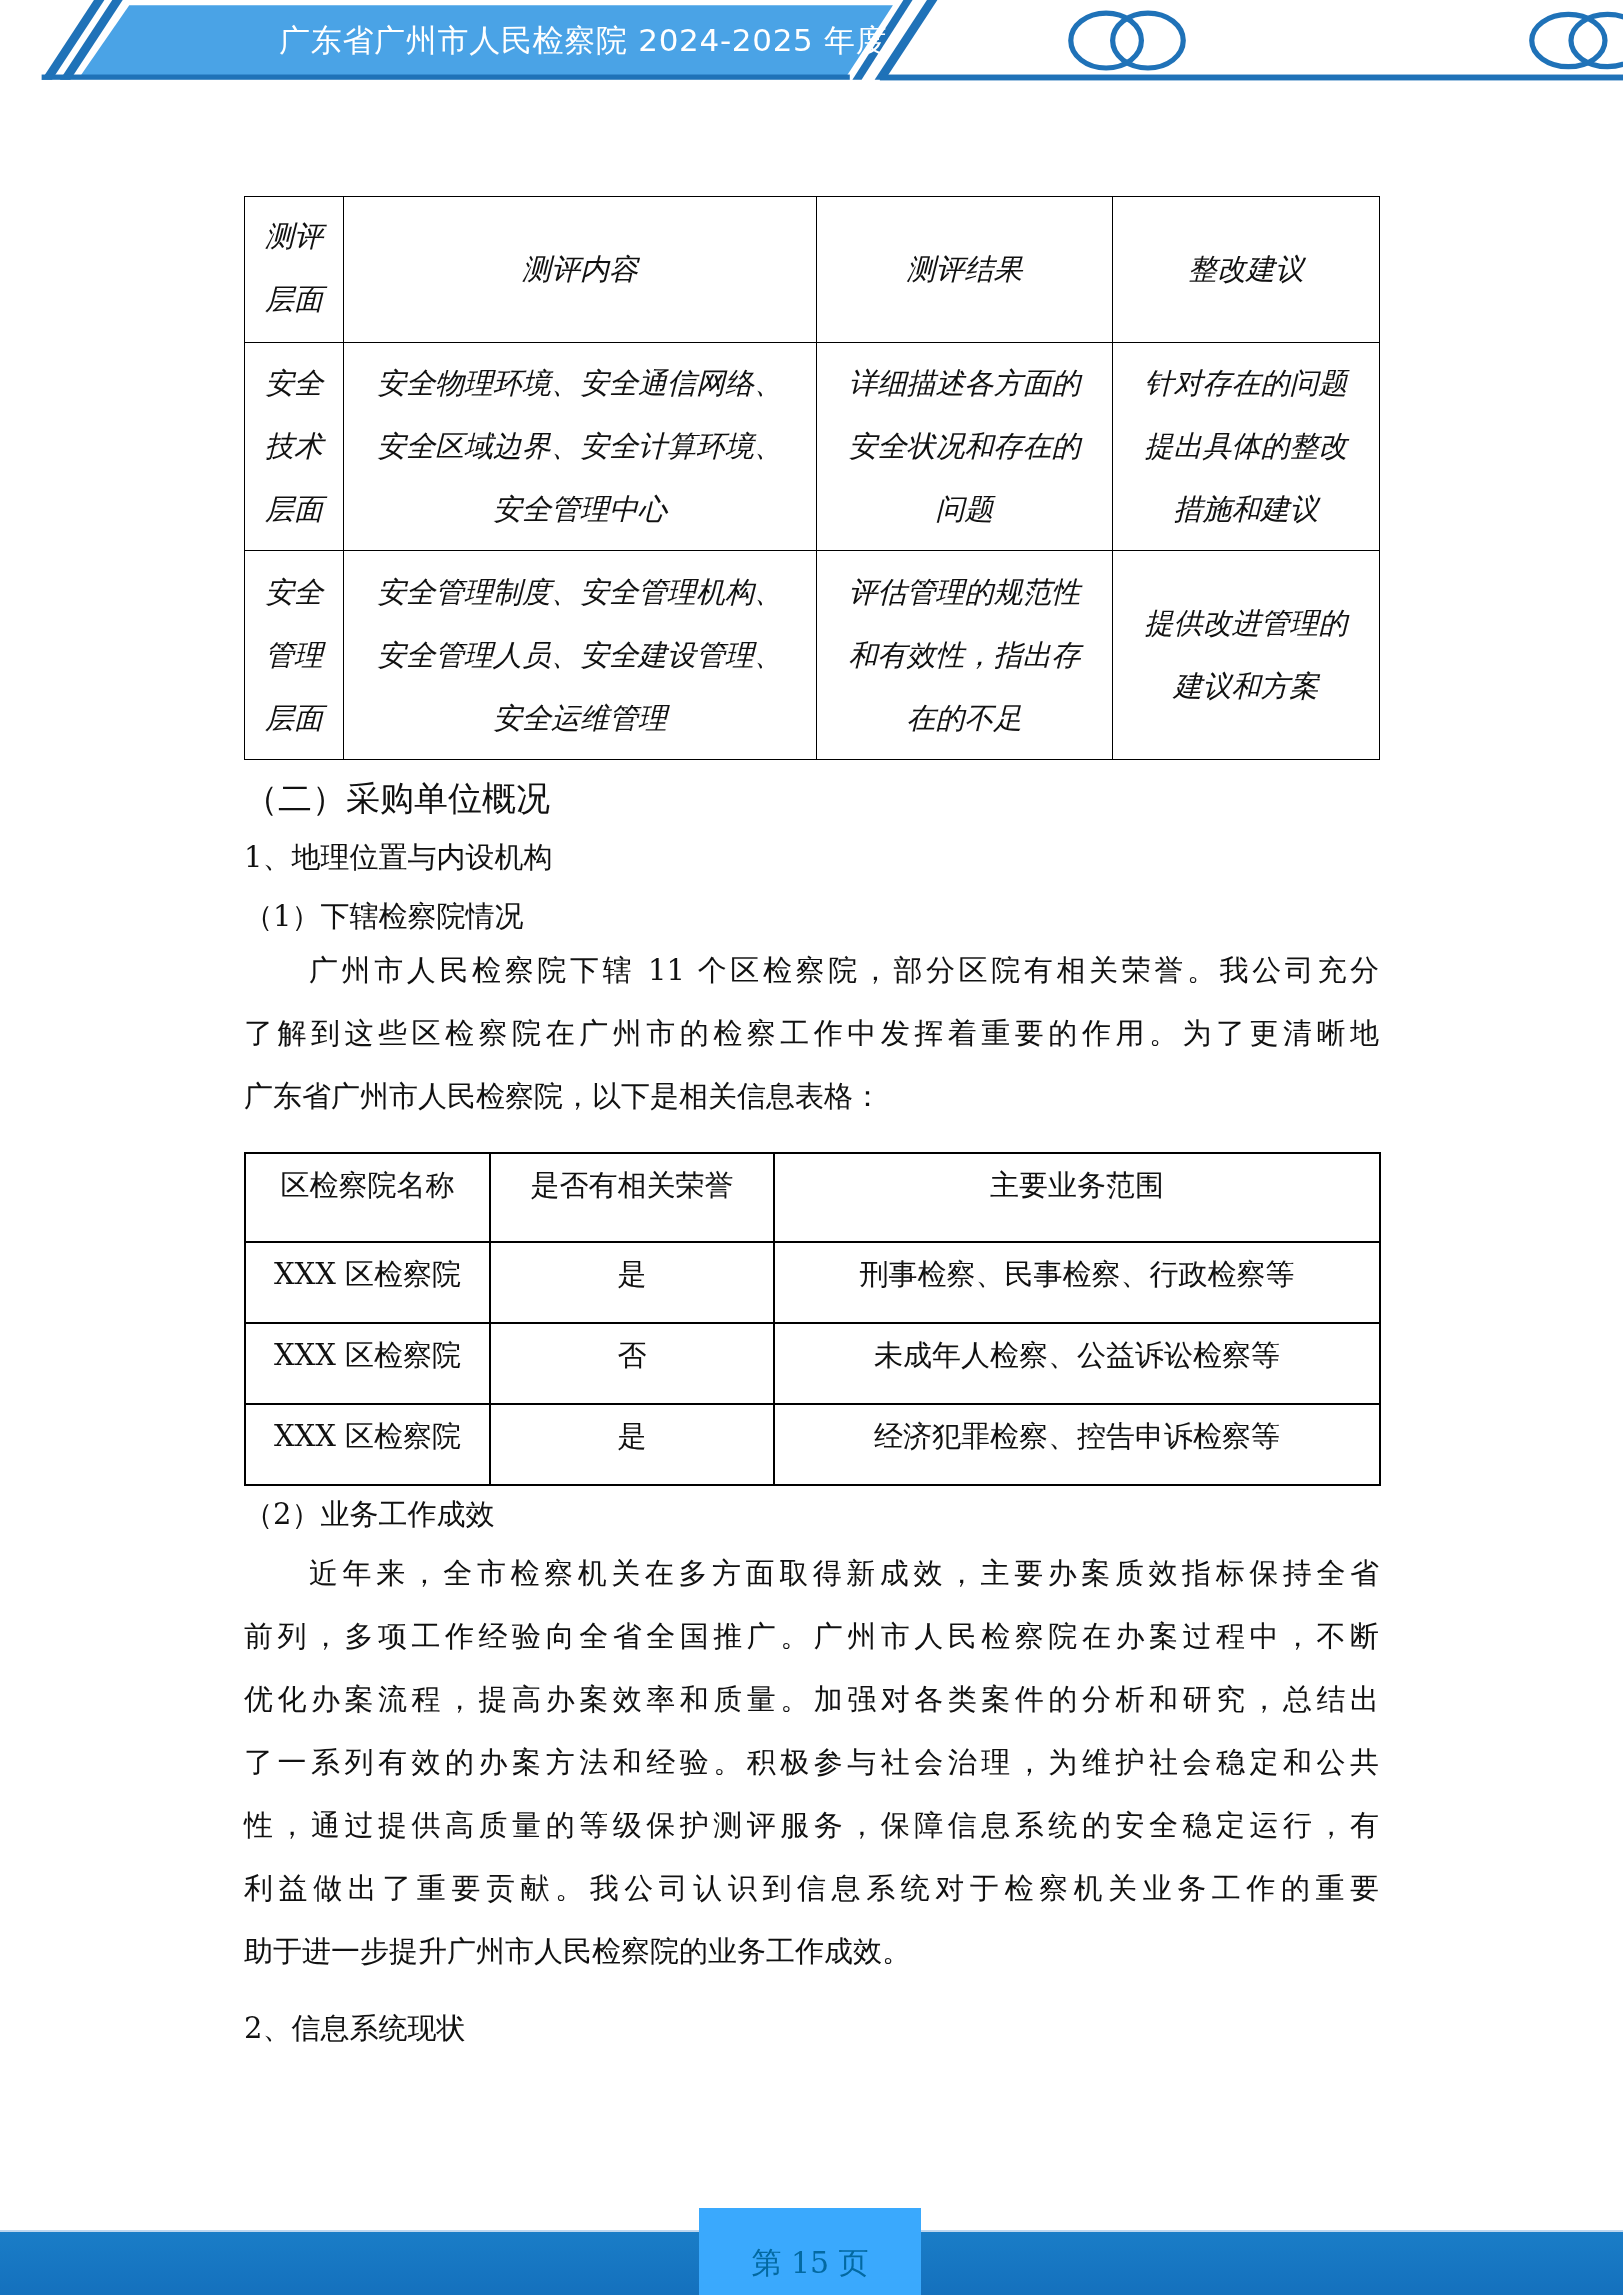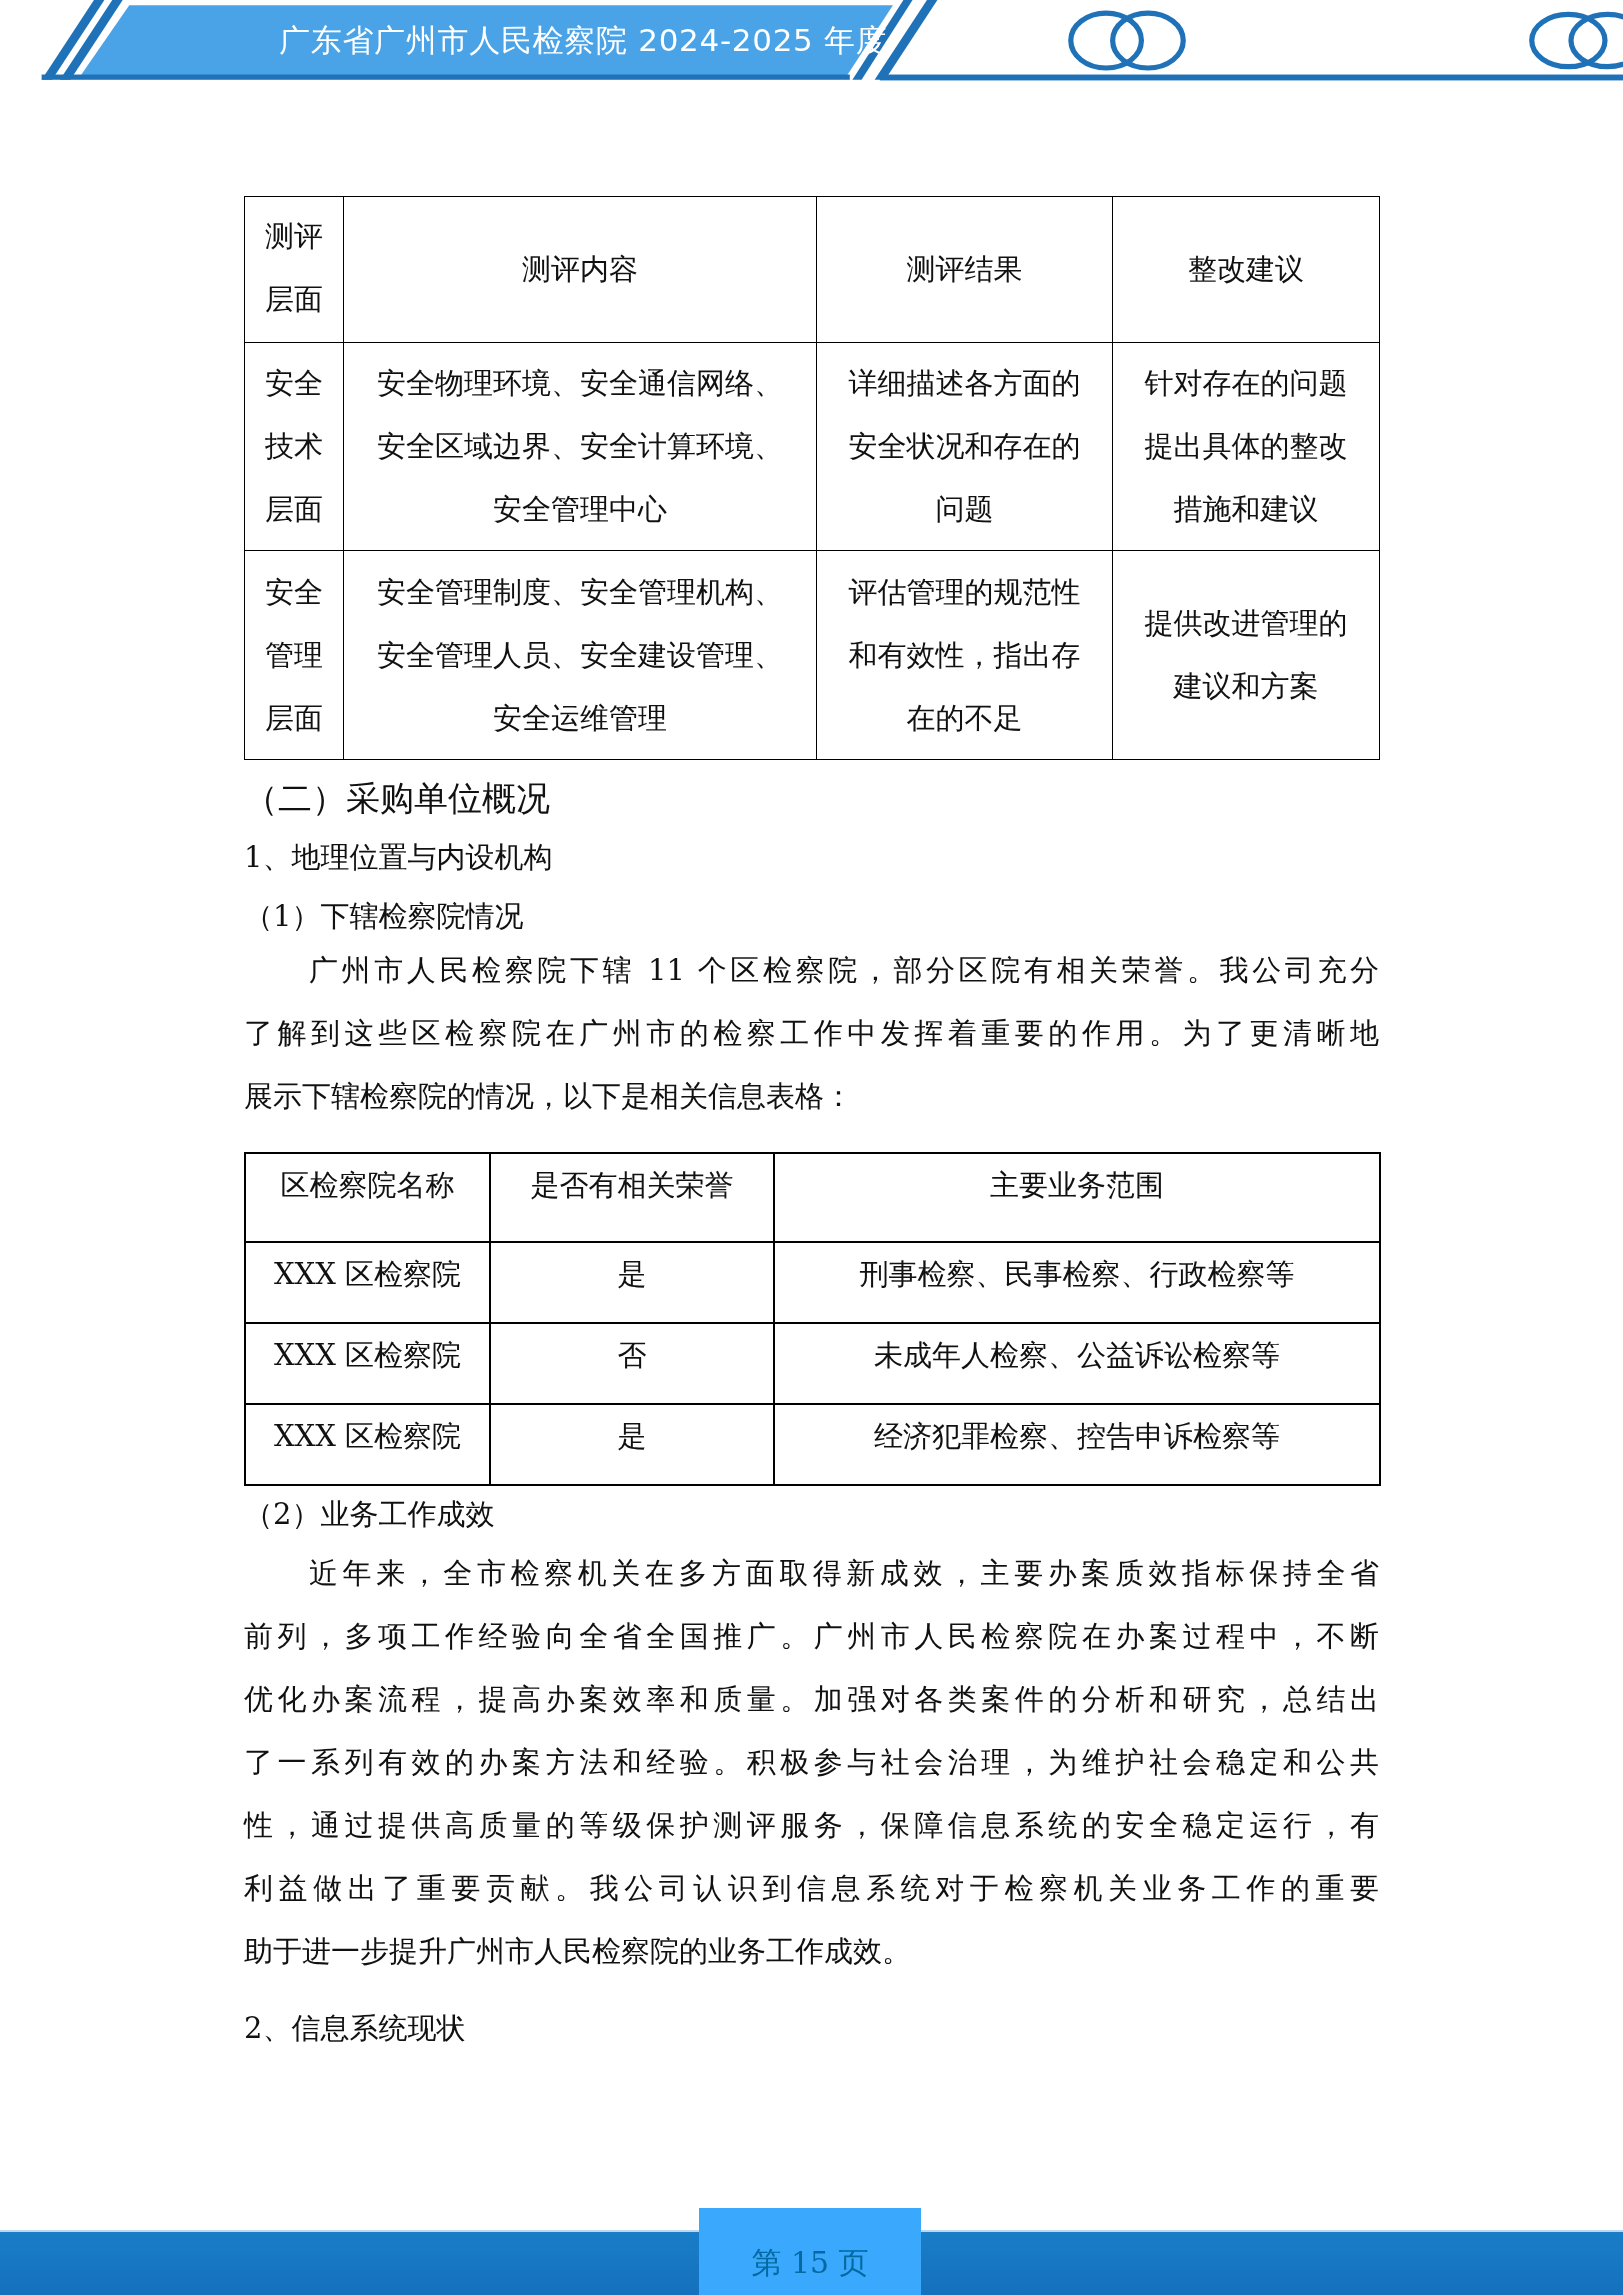--- a/index.html
+++ b/index.html
@@ -60,21 +60,21 @@
     </g>
 
     <g fill="none" stroke="#1f72b8" stroke-width="8">
       <ellipse cx="2343" cy="62" rx="56" ry="40"></ellipse>
       <ellipse cx="2403" cy="62" rx="56" ry="40"></ellipse>
     </g>
   </svg>
   <div class="header-title">广东省广州市人民检察院 2024-2025 年度</div>
 </div>
 
-<table id="table-eval" class="grid" style="left:244px; top:196px; width:1135px;">
+<table id="table-eval" class="grid" style="left:244px; top:196px; width:1135px;font-style:italic;">
   <colgroup>
     <col style="width:99px">
       <col style="width:473px">
       <col style="width:296px">
       <col style="width:267px">
   </colgroup>
   <tbody>
       <tr style="height:146px">
     <td class="th" style="padding-top:7.9px;">
       <div>测评</div>
@@ -130,21 +130,21 @@
 </tbody>
   </table>
 
 <div class="text h2" style="left:244px; top:772px; line-height:52px;">（二）采购单位概况</div>
 <div class="text" style="left:244px; top:834px; line-height:46px;">1、地理位置与内设机构</div>
 <div class="text" style="left:244px; top:893px; line-height:46px;">（1）下辖检察院情况</div>
 
 <div class="para" style="top:939px;">
   <span class="para-line" style="text-indent:65px;">广州市人民检察院下辖 11 个区检察院，部分区院有相关荣誉。我公司充分</span>
   <span class="para-line" style="text-indent:0;">了解到这些区检察院在广州市的检察工作中发挥着重要的作用。为了更清晰地</span>
-  <span class="para-line last" style="text-indent:0;">展示下辖检察院的情况，以下是相关信息表格：</span>
+  <span class="para-line last" style="text-indent:0;">广东省广州市人民检察院，以下是相关信息表格：</span>
 </div>
 
 <table id="table-district" class="grid" style="left:244px; top:1152px; width:1135px;">
   <colgroup>
     <col style="width:245px">
       <col style="width:284px">
       <col style="width:606px">
   </colgroup>
   <tbody>
       <tr style="height:89px">

